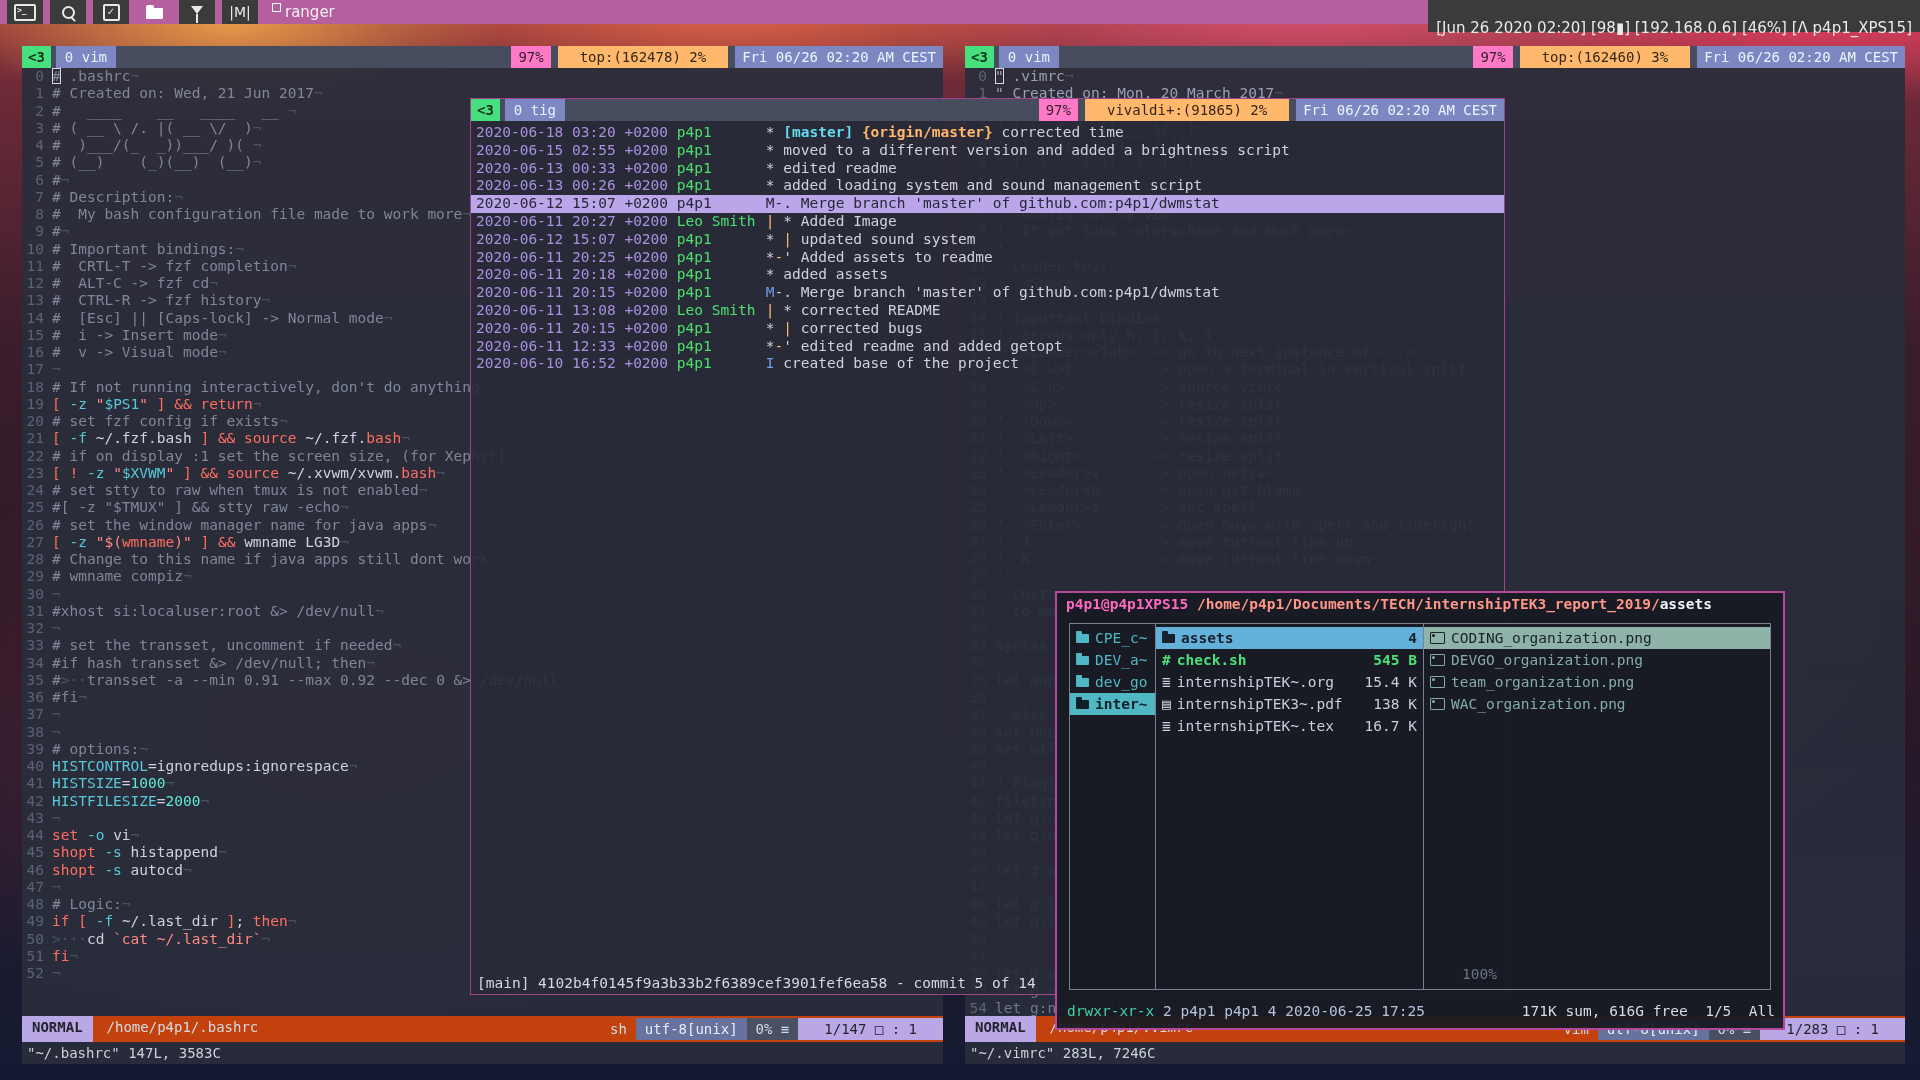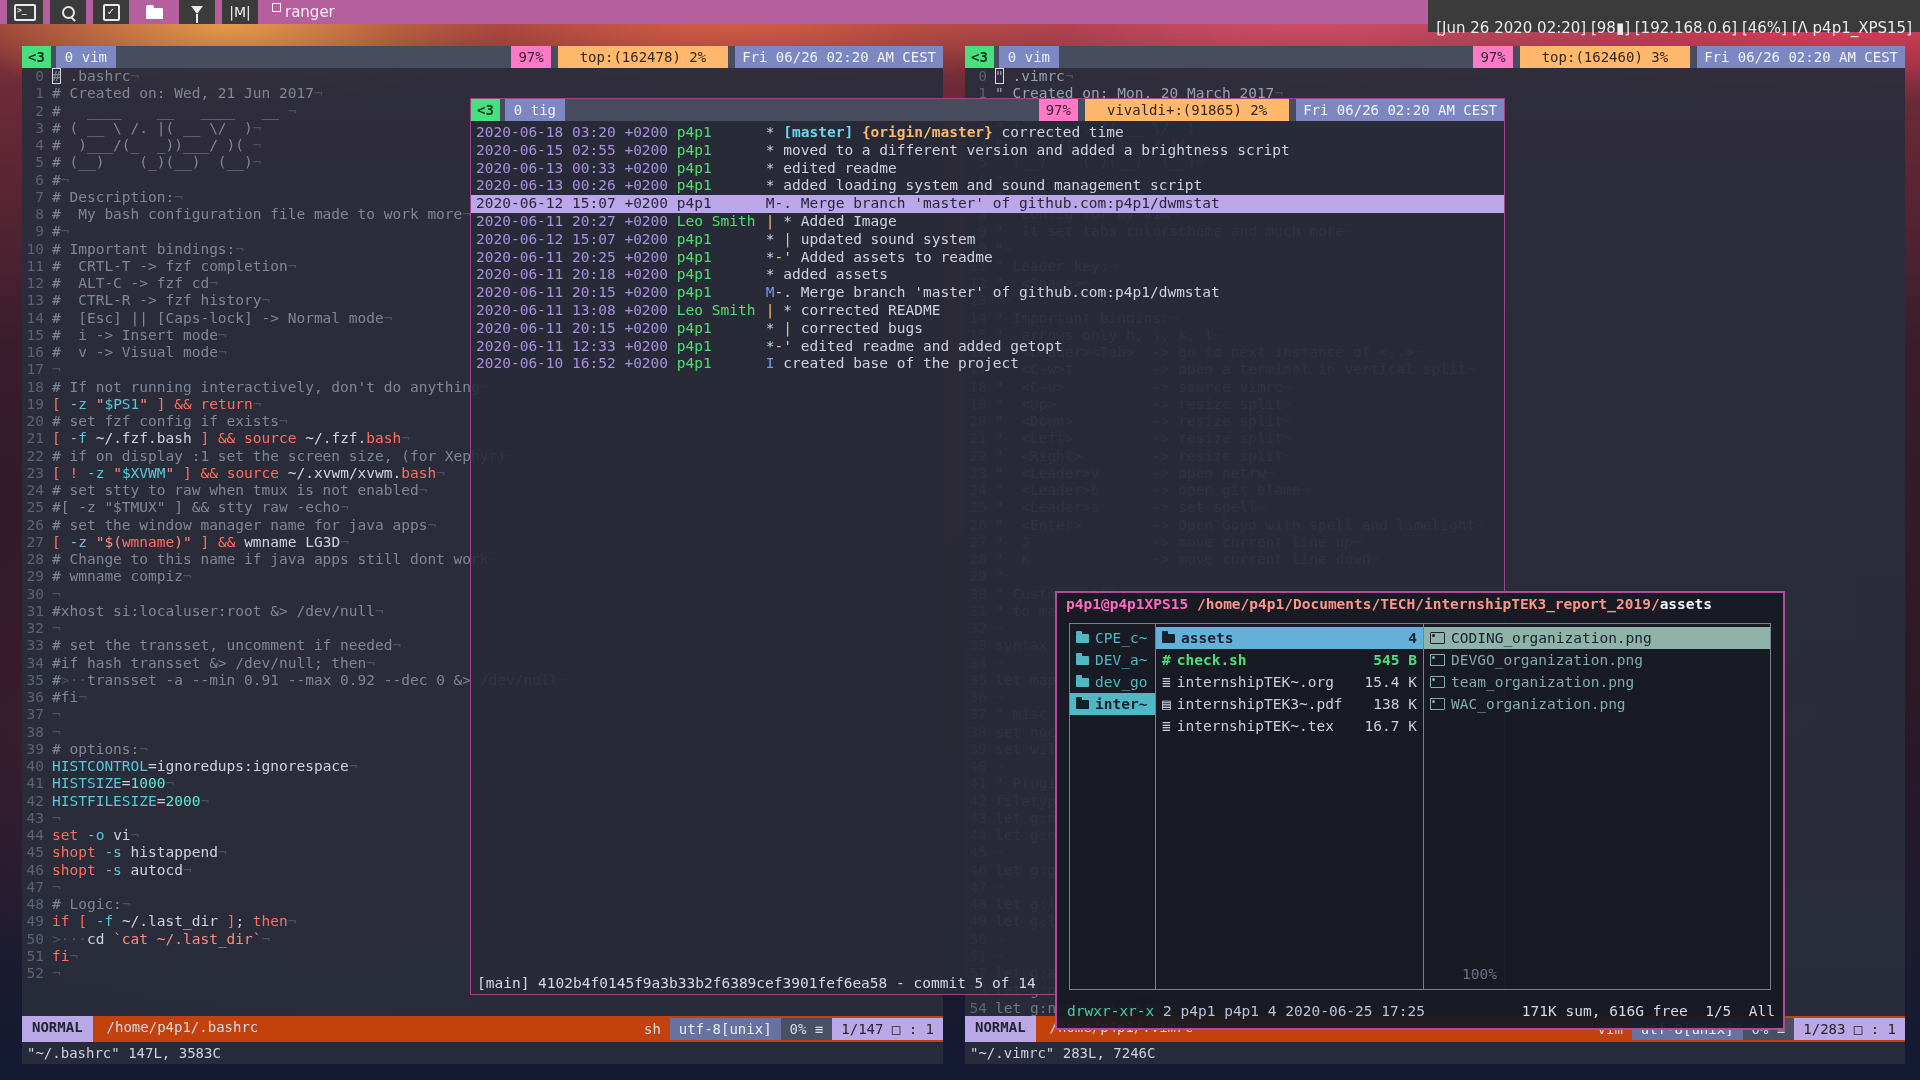--- a/index.html
+++ b/index.html
@@ -45,21 +45,21 @@
   .tb-proc{background:#ffb86c;color:#342819;padding:0 22px;margin-left:7px;}
   .tb-clock{background:#7d88c2;color:#eef4ff;padding:0 7px;margin-left:7px;}
   .statusline{height:26px;background:#c2410c;display:flex;align-items:stretch;font-size:14px;
     line-height:22px;white-space:pre;color:#d5dbe7;}
   .sl-mode{background:#b9a7e6;color:#23242e;font-weight:bold;padding:0 10px;}
   .sl-path{padding:0 14px;}
   .sl-right{margin-left:auto;display:flex;align-items:center;}
   .sl-ft{padding:0 9px;}
   .sl-enc{background:#67739e;color:#e9edf6;padding:0 9px;}
   .sl-pct{background:#4a5064;padding:0 9px;}
-  .sl-pos{background:#b9a7e6;color:#23242e;padding:0 9px;}
+  .sl-pos{background:#b9a7e6;color:#23242e;padding:0 26px;}
   .cmdline{height:22px;line-height:22px;font-size:14px;color:#ccd2de;padding-left:5px;white-space:pre;}
   
   .vimwin{position:absolute;display:flex;flex-direction:column;background:rgba(42,45,59,0.93);z-index:10;}
   #win-left{left:22px;top:46px;width:921px;height:1018px;}
   #win-right{left:965px;top:46px;width:940px;height:1018px;}
   .vim-body{flex:1;overflow:hidden;position:relative;}
   .vline{height:17.25px;line-height:17.3px;white-space:pre;font-size:14.5px;}
   .lnum{display:inline-block;width:22px;padding-right:8px;text-align:right;color:#5a6375;}
   .sg.c{color:#7e8798;} .sg.n{color:#ccd3df;} .sg.k{color:#ff6e5e;} .sg.o{color:#ff6e5e;}
   .sg.v{color:#56c8d8;} .sg.s{color:#ff8a80;} .sg.p{color:#5eead4;}

